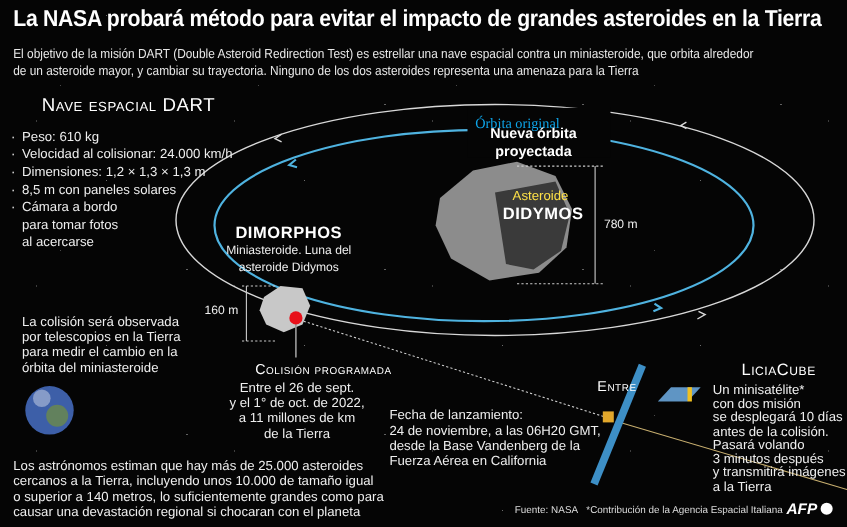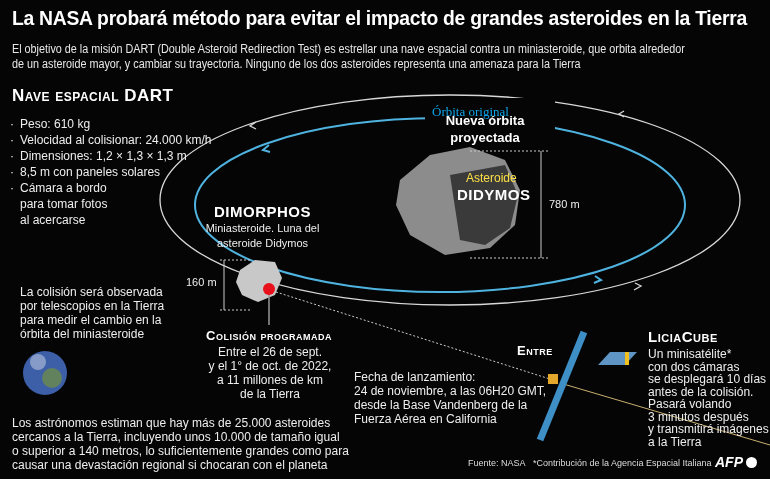--- a/index.html
+++ b/index.html
@@ -19,21 +19,21 @@
       radial-gradient(1px 1px at 140px 60px, #777 50%, transparent 51%),
       radial-gradient(1px 1px at 33px 110px, #555 50%, transparent 51%),
       radial-gradient(1px 1px at 170px 95px, #888 50%, transparent 51%),
       radial-gradient(1px 1px at 82px 140px, #666 50%, transparent 51%);
     background-size: 180px 150px;
     opacity: 0.7;
   }
   .abs { position: absolute; }
   .title { left: 12px; top: 6px; font-size: 21px; font-weight: bold; letter-spacing: -0.3px; white-space: nowrap; transform: scaleX(0.92); transform-origin: left; }
   .subtitle { left: 12px; top: 42px; font-size: 12px; line-height: 15px; color: #e8e8e8; width: 760px; transform: scaleX(0.9); transform-origin: left; }
-  .h-smallcaps { font-weight: bold; font-variant: small-caps; letter-spacing: 0.5px; }
+  .h-smallcaps { font-weight: normal; font-variant: small-caps; letter-spacing: 0.5px; margin-left: 26px; }
   .nave-title { left: 12px; top: 86px; font-size: 17px; }
   .specs { left: 10px; top: 116px; font-size: 12px; line-height: 16px; color: #eee; list-style: none; margin: 0; padding: 0; }
   .specs li { padding-left: 10px; position: relative; }
   .specs li::before { content: "·"; position: absolute; left: 0; top: 0; }
   .orb-label { font-size: 13px; color: #0ea5e9; font-family: Liberation Serif, serif; }
   .new-orb { font-size: 13px; font-weight: bold; text-align: center; line-height: 17px; }
   .didy-small { font-size: 12px; color: #fde047; }
   .didy-big { font-size: 15px; font-weight: bold; letter-spacing: 0.5px; }
   .meas { font-size: 11px; color: #eee; }
   .dimor-title { font-size: 15px; font-weight: bold; letter-spacing: 0.5px; }
@@ -148,21 +148,21 @@
   <div>24 de noviembre, a las 06H20 GMT,</div>
   <div>desde la Base Vandenberg de la</div>
   <div>Fuerza Aérea en California</div>
 </div>
 
 <div class="abs h-smallcaps col-title" style="left:517px;top:343px">Entre</div>
 
 <div class="abs h-smallcaps" style="left:648px;top:328px;font-size:15px">LiciaCube</div>
 <div class="abs body-text" style="left:648px;top:348px;line-height:12.5px">
   <div>Un minisatélite*</div>
-  <div>con dos cámaras</div>
+  <div>con dos misión</div>
   <div>se desplegará 10 días</div>
   <div>antes de la colisión.</div>
   <div>Pasará volando</div>
   <div>3 minutos después</div>
   <div>y transmitirá imágenes</div>
   <div>a la Tierra</div>
 </div>
 
 <div class="abs body-text" style="left:12px;top:416px">
   <div>Los astrónomos estiman que hay más de 25.000 asteroides</div>

